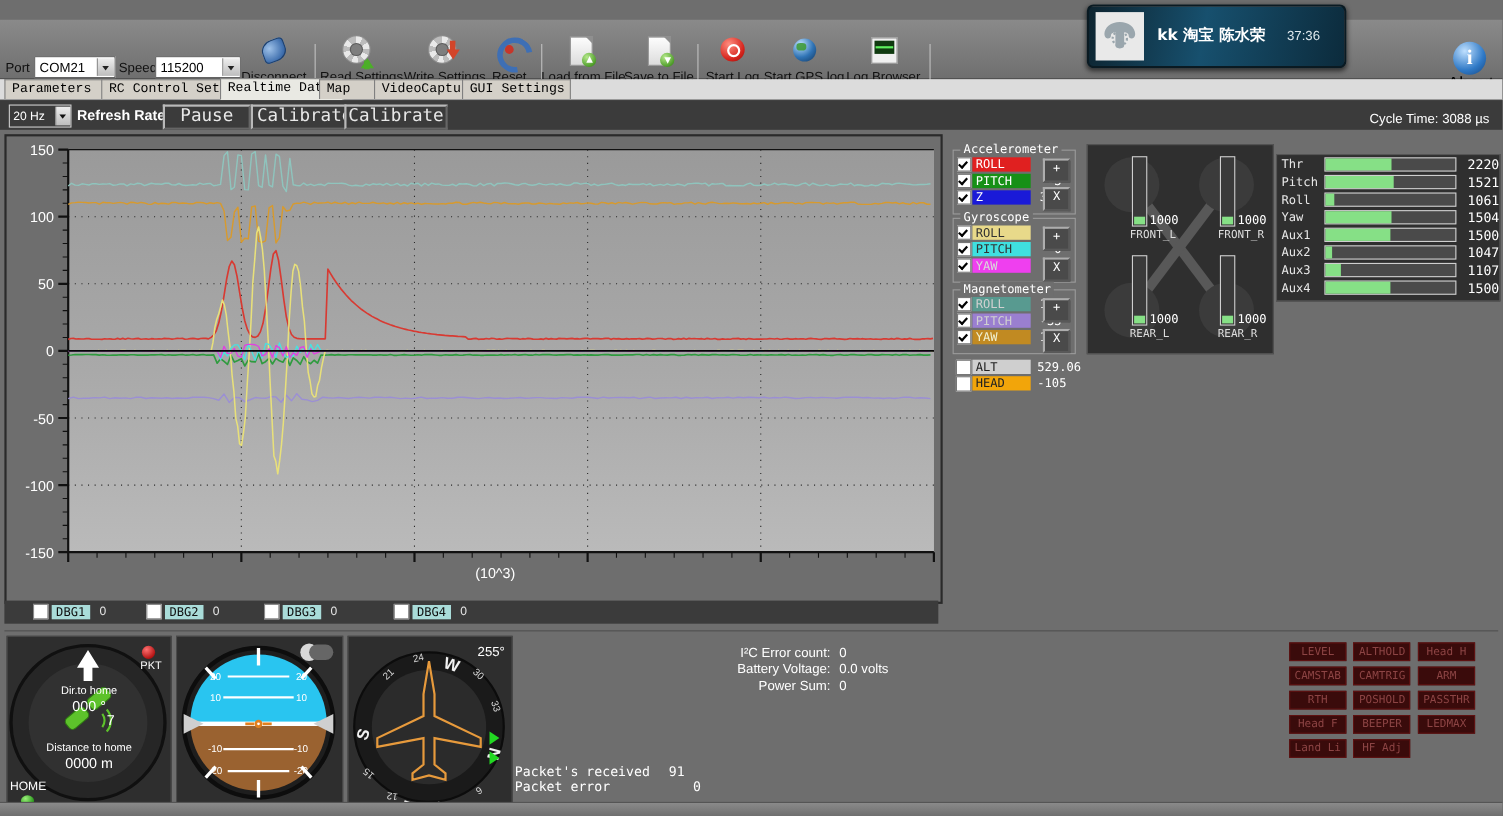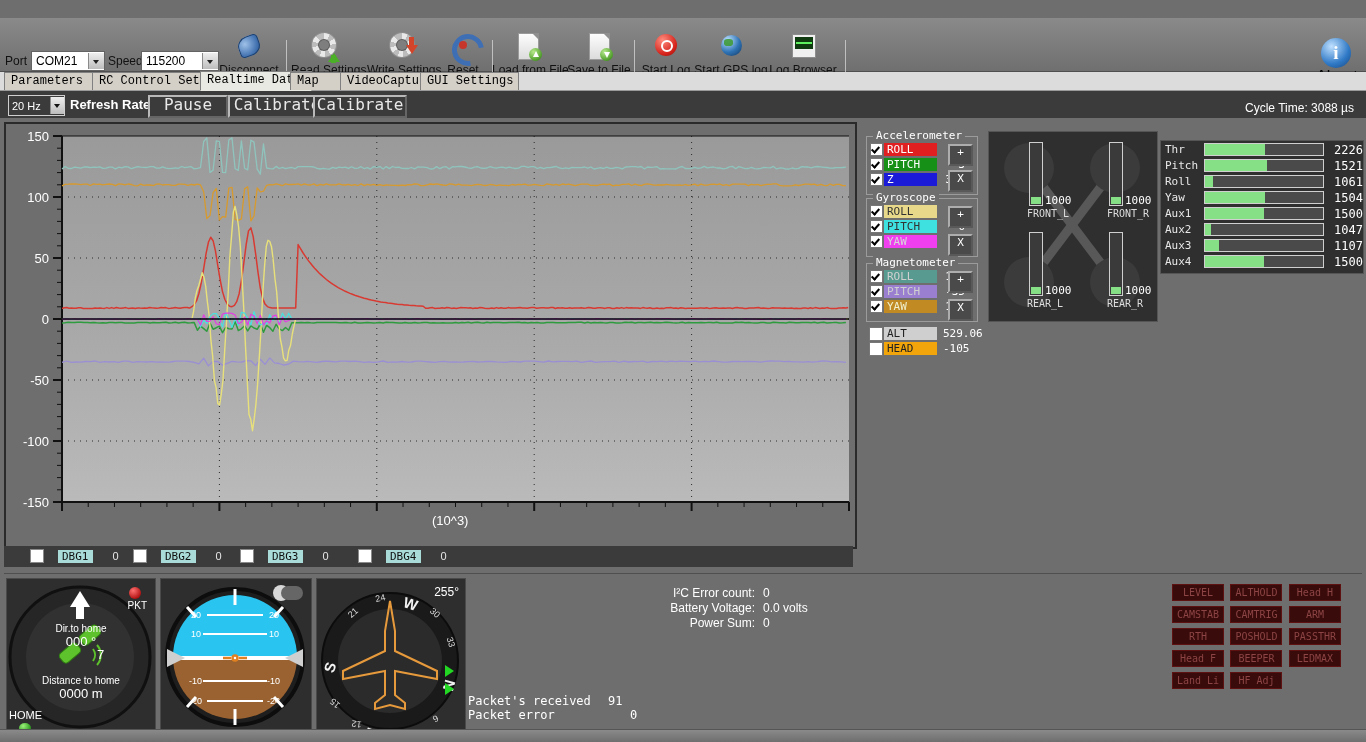--- a/index.html
+++ b/index.html
@@ -110,21 +110,21 @@
      text-align:center;line-height:16px;}
   .cyc{position:absolute;right:12px;top:101px;font-size:12px;color:#fff;}
 
   
   .graphpanel{position:absolute;left:4px;top:122px;width:849px;height:423px;background:#6e6e6e;
      border:2px solid #2a2a2a;}
   .xnote{position:absolute;left:432px;top:513px;font-size:13px;color:#fff;}
 
   
   .dbgrow{position:absolute;left:4px;top:546px;width:849px;height:21px;background:#3b3b3b;}
-  .dbg{position:absolute;top:549px;display:flex;align-items:center;gap:14px;}
+  .dbg{position:absolute;top:549px;display:flex;align-items:center;gap:3px;}
   .cbx{width:12px;height:12px;background:#fff;border:1px solid #8a8a8a;}
   .dbgname{font-family:"DejaVu Sans Mono","Liberation Mono",monospace;font-size:11px;color:#111;
      background:#a9dcd9;padding:0 4px;}
   .dbgval{font-size:11px;color:#e6e6e6;margin-left:6px;}
 
   
   .grp{position:absolute;border:1px solid #9b9b9b;}
   .grp-t{position:absolute;top:-8px;left:6px;background:#6e6e6e;padding:0 3px;
      font-family:"DejaVu Sans Mono","Liberation Mono",monospace;font-size:11px;color:#fff;}
   .srow{display:flex;align-items:center;height:14px;margin:1px 3px;}
@@ -276,20 +276,30 @@
         </div>
       <span class="cap">Log Browser</span>
     </div>
 
     <div class="about">
       <div class="about-c">i</div>
       <span class="cap">About</span>
     </div>
   </div>
 
+  <div class="callwin">
+    <div class="call-av">
+      <svg width="44" height="44" viewBox="0 0 44 44">
+        <path d="M22 9c-8 0-14 5-14 11 0 2 1 4 3 4 2 0 3-1 3-3 0-1.4 1.6-2.4 4-2.6V30c0 2 1 3 4 3s4-1 4-3v-11.6c2.4.2 4 1.2 4 2.6 0 2 1 3 3 3 2 0 3-2 3-4 0-6-6-11-14-11z" fill="#9aa6ad"></path>
+        <circle cx="22" cy="24" r="6.5" fill="none" stroke="#9aa6ad" stroke-width="2" stroke-dasharray="2 2"></circle>
+      </svg>
+    </div>
+    <div class="call-nm">kk 淘宝 陈水荣</div>
+    <div class="call-tm">37:36</div>
+  </div>
 
   <div class="tabbar">
     <div class="tab" style="left:4px;width:84px">Parameters</div>
     <div class="tab" style="left:92px;width:140px">RC Control Settings</div>
     <div class="tab active" style="left:200px;top:-1px;height:18px;width:98px">Realtime Data</div>
     <div class="tab" style="left:290px;width:44px">Map</div>
     <div class="tab" style="left:340px;width:88px">VideoCapture</div>
     <div class="tab" style="left:420px;width:85px">GUI Settings</div>
   </div>
 
@@ -539,21 +549,21 @@
     <div class="mval" style="left:136px;top:152px">1000</div>
     <div class="mname" style="left:118px;top:166px">REAR_R</div>
   </div>
 
   <div class="rcpanel">
     <div class="rcrow">
       <div class="rcname">Thr</div>
       <div class="rctrk">
           <div class="rcfill" id="rc0" style="width: 51%;"></div>
         </div>
-      <div class="rcval">2226</div>
+      <div class="rcval">2220</div>
     </div>
     <div class="rcrow">
       <div class="rcname">Pitch</div>
       <div class="rctrk">
           <div class="rcfill" id="rc1" style="width: 53%;"></div>
         </div>
       <div class="rcval">1521</div>
     </div>
     <div class="rcrow">
       <div class="rcname">Roll</div>

